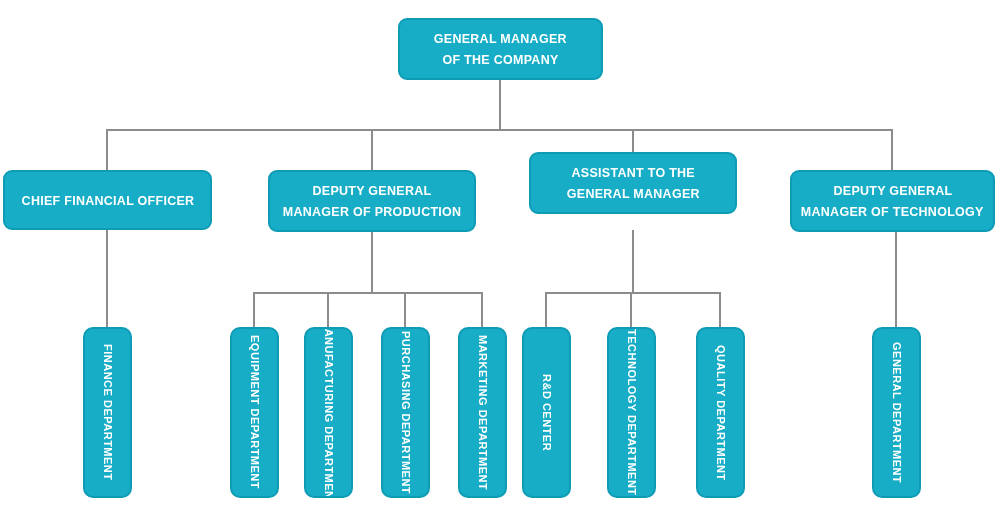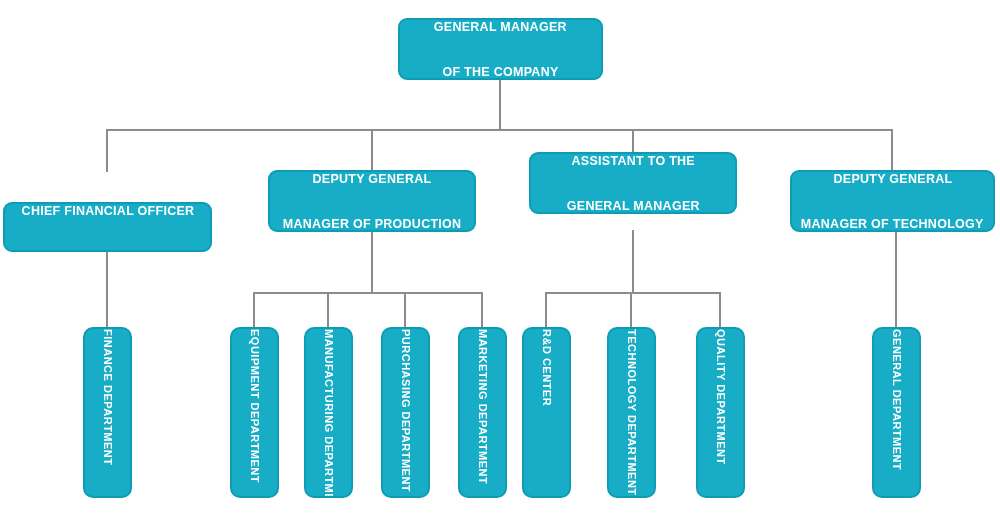--- a/index.html
+++ b/index.html
@@ -10,32 +10,32 @@
     --background:#ffffff;
   }
   html,body{margin:0;padding:0;background:var(--background);}
   #canvas{
     position:relative;width:1000px;height:530px;background:var(--background);
     font-family:"Liberation Sans",sans-serif;overflow:hidden;
   }
   .node{
     position:absolute;background:var(--node-fill);
     border:2px solid var(--node-border);border-radius:9px;box-sizing:border-box;
-    display:flex;flex-direction:column;align-items:center;justify-content:space-between;
+    display:flex;flex-direction:column;align-items:center;justify-content:center;
     row-gap:8px;color:var(--label-text);font-weight:bold;text-align:center;z-index:2;
   }
   .h-label{font-size:13px;letter-spacing:.3px;line-height:1;white-space:nowrap;transform:scaleX(.96);}
   .vbox{border-radius:10px;overflow:hidden;}
   .v-label{writing-mode:vertical-rl;font-size:11px;letter-spacing:.5px;white-space:nowrap;line-height:1;}
   .line{position:absolute;background:var(--connector);z-index:1;}
   .vline{width:2px;}
   .hline{height:2px;}
   
   #n-gm{left:398px;top:18px;width:205px;height:62px;}
-  #n-cfo{left:3px;top:170px;width:209px;height:50px;margin-top:32px;}
+  #n-cfo{left:3px;top:170px;width:209px;height:60px;}
   #n-dgmp{left:268px;top:170px;width:208px;height:62px;}
   #n-asst{left:529px;top:152px;width:208px;height:62px;}
   #n-dgmt{left:790px;top:170px;width:205px;height:62px;}
   .vbox{top:327px;width:49px;height:171px;}
   #n-fin{left:83px;}  #n-equ{left:230px;} #n-man{left:304px;}
   #n-pur{left:381px;} #n-mar{left:458px;} #n-rd{left:522px;}
   #n-tec{left:607px;} #n-qua{left:696px;} #n-gen{left:872px;}
 </style>
 </head>
 <body>

